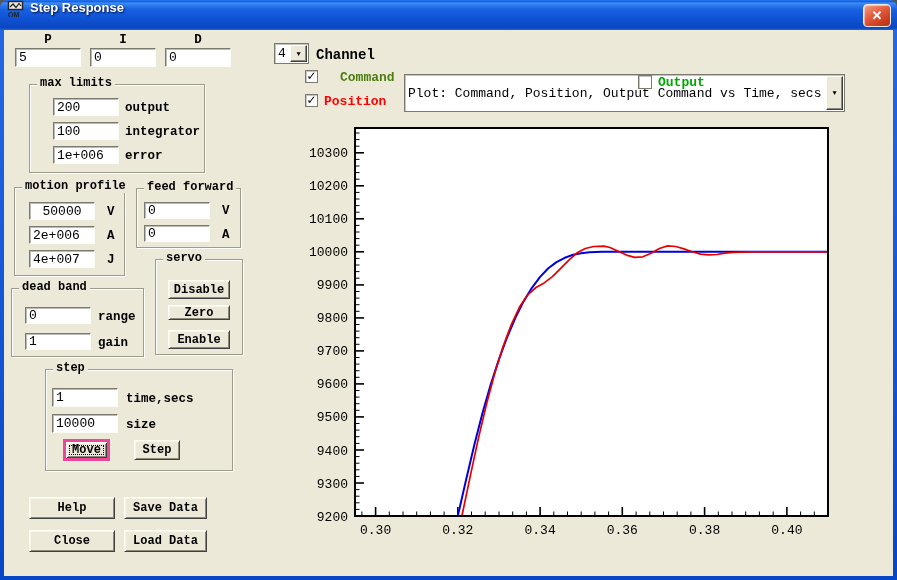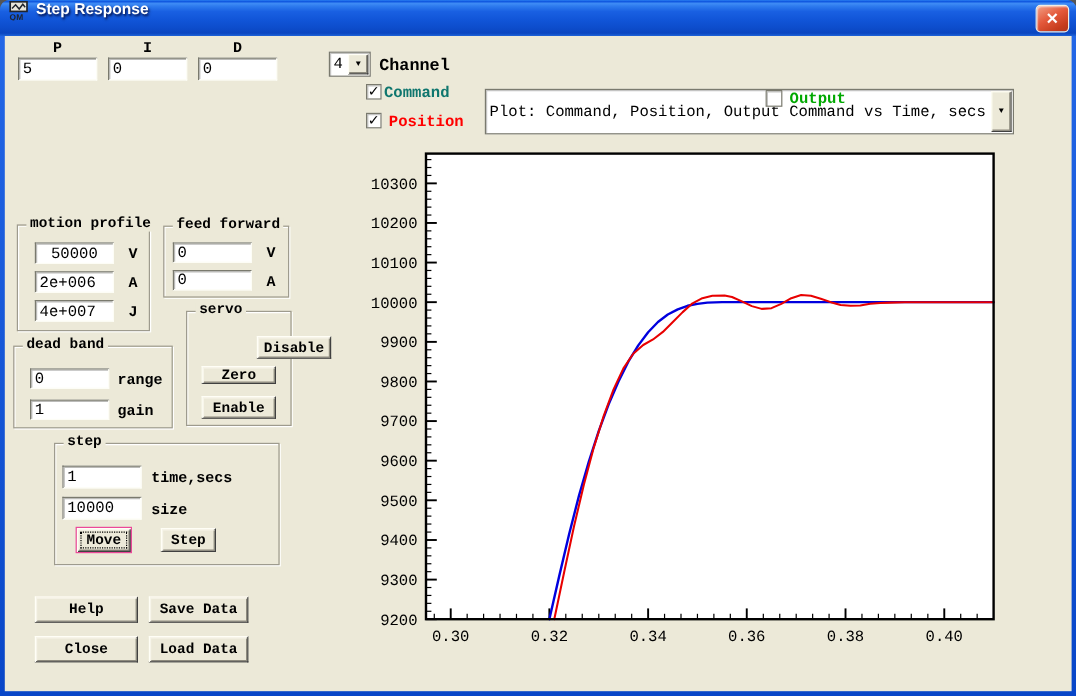--- a/index.html
+++ b/index.html
@@ -23,21 +23,21 @@
   .field{position:absolute;background:#fff;border:1px solid #7a7a6e;border-right-color:#fdfdf6;border-bottom-color:#fdfdf6;
     box-shadow:inset 1px 1px 0 rgba(60,60,55,.35);box-sizing:border-box;height:18px;
     font:13px "Liberation Mono","DejaVu Sans Mono",monospace;color:#000;padding:0 3px;outline:none;}
   .groupbox{position:absolute;border:1px solid #9e9b8e;box-shadow:1px 1px 0 #ffffff,inset 1px 1px 0 #ffffff;box-sizing:border-box;}
   .grouplabel{position:absolute;top:-8px;left:7px;background:#ECE9D8;padding:0 3px;
     font:bold 12px "Liberation Mono","DejaVu Sans Mono",monospace;line-height:13px;white-space:nowrap;}
   .btn{position:absolute;display:flex;align-items:center;justify-content:center;background:#ECE9D8;
     border:1px solid;border-color:#fffef6 #404040 #404040 #fffef6;
     box-shadow:inset 1px 1px 0 #f7f5ea,inset -1px -1px 0 #8d8a7d;
     font:bold 12px "Liberation Mono","DejaVu Sans Mono",monospace;color:#000;box-sizing:border-box;cursor:default;}
-  .btn-default{border:1px solid #ec4899;
+  .btn-default{border:3px solid #ec4899;
     box-shadow:inset 1px 1px 0 #fffef6,inset -1px -1px 0 #404040,inset 2px 2px 0 #f7f5ea,inset -2px -2px 0 #8d8a7d;}
   .focus-rect{position:absolute;left:3px;top:3px;right:3px;bottom:3px;border:1px dotted #000;}
   .combo{position:absolute;background:#fff;border:1px solid #7a7a6e;box-shadow:inset 1px 1px 0 rgba(60,60,55,.3);
     box-sizing:border-box;display:flex;align-items:stretch;cursor:default;}
   .combo-value{flex:1;font:13px "Liberation Mono","DejaVu Sans Mono",monospace;padding-left:3px;
     display:flex;align-items:center;white-space:nowrap;overflow:hidden;}
   .combo-arrow{width:17px;margin:1px;background:#ECE9D8;border:1px solid;border-color:#fffef6 #404040 #404040 #fffef6;
     box-shadow:inset -1px -1px 0 #8d8a7d;display:flex;align-items:center;justify-content:center;
     font-size:7px;color:#000;box-sizing:border-box;}
   .checkbox{position:absolute;width:13px;height:13px;background:#fff;border:1px solid #7a7a6e;
@@ -84,32 +84,41 @@
     <div class="combo" style="left:400px;top:8px;width:441px;height:38px;margin-top:36px;">
       <span class="combo-value">Plot: Command, Position, Output Command vs Time, secs</span>
       <span class="combo-arrow">
           <span>▼</span>
         </span>
     </div>
 
     <div class="checkbox" style="left:301px;top:40px;">
       <span class="check">✓</span>
     </div>
-    <span class="cb-label" style="left: 316px; top: 40px; color: #0f766e;">Command</span>
+    <span class="cb-label" style="left: 336px; top: 40px; color: #4d7c0f;">Command</span>
 
     <div class="checkbox" style="left:301px;top:64px;">
       <span class="check">✓</span>
     </div>
     <span class="cb-label" style="left: 320px; top: 64px; color: rgb(255, 0, 0);">Position</span>
 
     <div class="checkbox" style="left:634px;top:45px;width:14px;height:14px;">
       <span class="check" style="visibility: hidden;">✓</span>
     </div>
     <span class="cb-label" style="left: 654px; top: 45px; color: rgb(0, 168, 0);">Output</span>
 
+    <div class="groupbox" style="left:25px;top:54px;width:176px;height:89px;">
+      <span class="grouplabel">max limits</span>
+      <input class="field" style="left: 23px; top: 13px; width: 66px;" value="200">
+      <span class="lbl" style="left:95px;top:16px;">output</span>
+      <input class="field" style="left: 23px; top: 37px; width: 66px;" value="100">
+      <span class="lbl" style="left:95px;top:40px;">integrator</span>
+      <input class="field" style="left: 23px; top: 61px; width: 66px;" value="1e+006">
+      <span class="lbl" style="left:95px;top:64px;">error</span>
+    </div>
 
     <div class="groupbox" style="left:10px;top:157px;width:111px;height:89px;">
       <span class="grouplabel">motion profile</span>
       <input class="field" style="left: 14px; top: 14px; width: 66px; text-align: center;" value="50000">
       <span class="lbl" style="left:92px;top:17px;">V</span>
       <input class="field" style="left: 14px; top: 38px; width: 66px;" value="2e+006">
       <span class="lbl" style="left:92px;top:41px;">A</span>
       <input class="field" style="left: 14px; top: 62px; width: 66px;" value="4e+007">
       <span class="lbl" style="left:92px;top:65px;">J</span>
     </div>
@@ -117,21 +126,21 @@
     <div class="groupbox" style="left:132px;top:158px;width:105px;height:60px;">
       <span class="grouplabel">feed forward</span>
       <input class="field" style="left: 7px; top: 13px; width: 66px; height: 17px;" value="0">
       <span class="lbl" style="left:85px;top:15px;">V</span>
       <input class="field" style="left: 7px; top: 36px; width: 66px; height: 17px;" value="0">
       <span class="lbl" style="left:85px;top:39px;">A</span>
     </div>
 
     <div class="groupbox" style="left:151px;top:229px;width:88px;height:96px;">
       <span class="grouplabel">servo</span>
-      <div class="btn" style="left:12px;top:20px;width:62px;height:19px;margin-left:46px;">Disable</div>
+      <div class="btn" style="left:12px;top:20px;width:62px;height:19px;">Disable</div>
       <div class="btn" style="left:12px;top:45px;width:62px;height:15px;">Zero</div>
       <div class="btn" style="left:12px;top:70px;width:62px;height:19px;">Enable</div>
     </div>
 
     <div class="groupbox" style="left:7px;top:258px;width:133px;height:69px;">
       <span class="grouplabel">dead band</span>
       <input class="field" style="left: 13px; top: 18px; width: 66px; height: 17px;" value="0">
       <span class="lbl" style="left:86px;top:21px;">range</span>
       <input class="field" style="left: 13px; top: 44px; width: 66px; height: 17px;" value="1">
       <span class="lbl" style="left:86px;top:47px;">gain</span>

